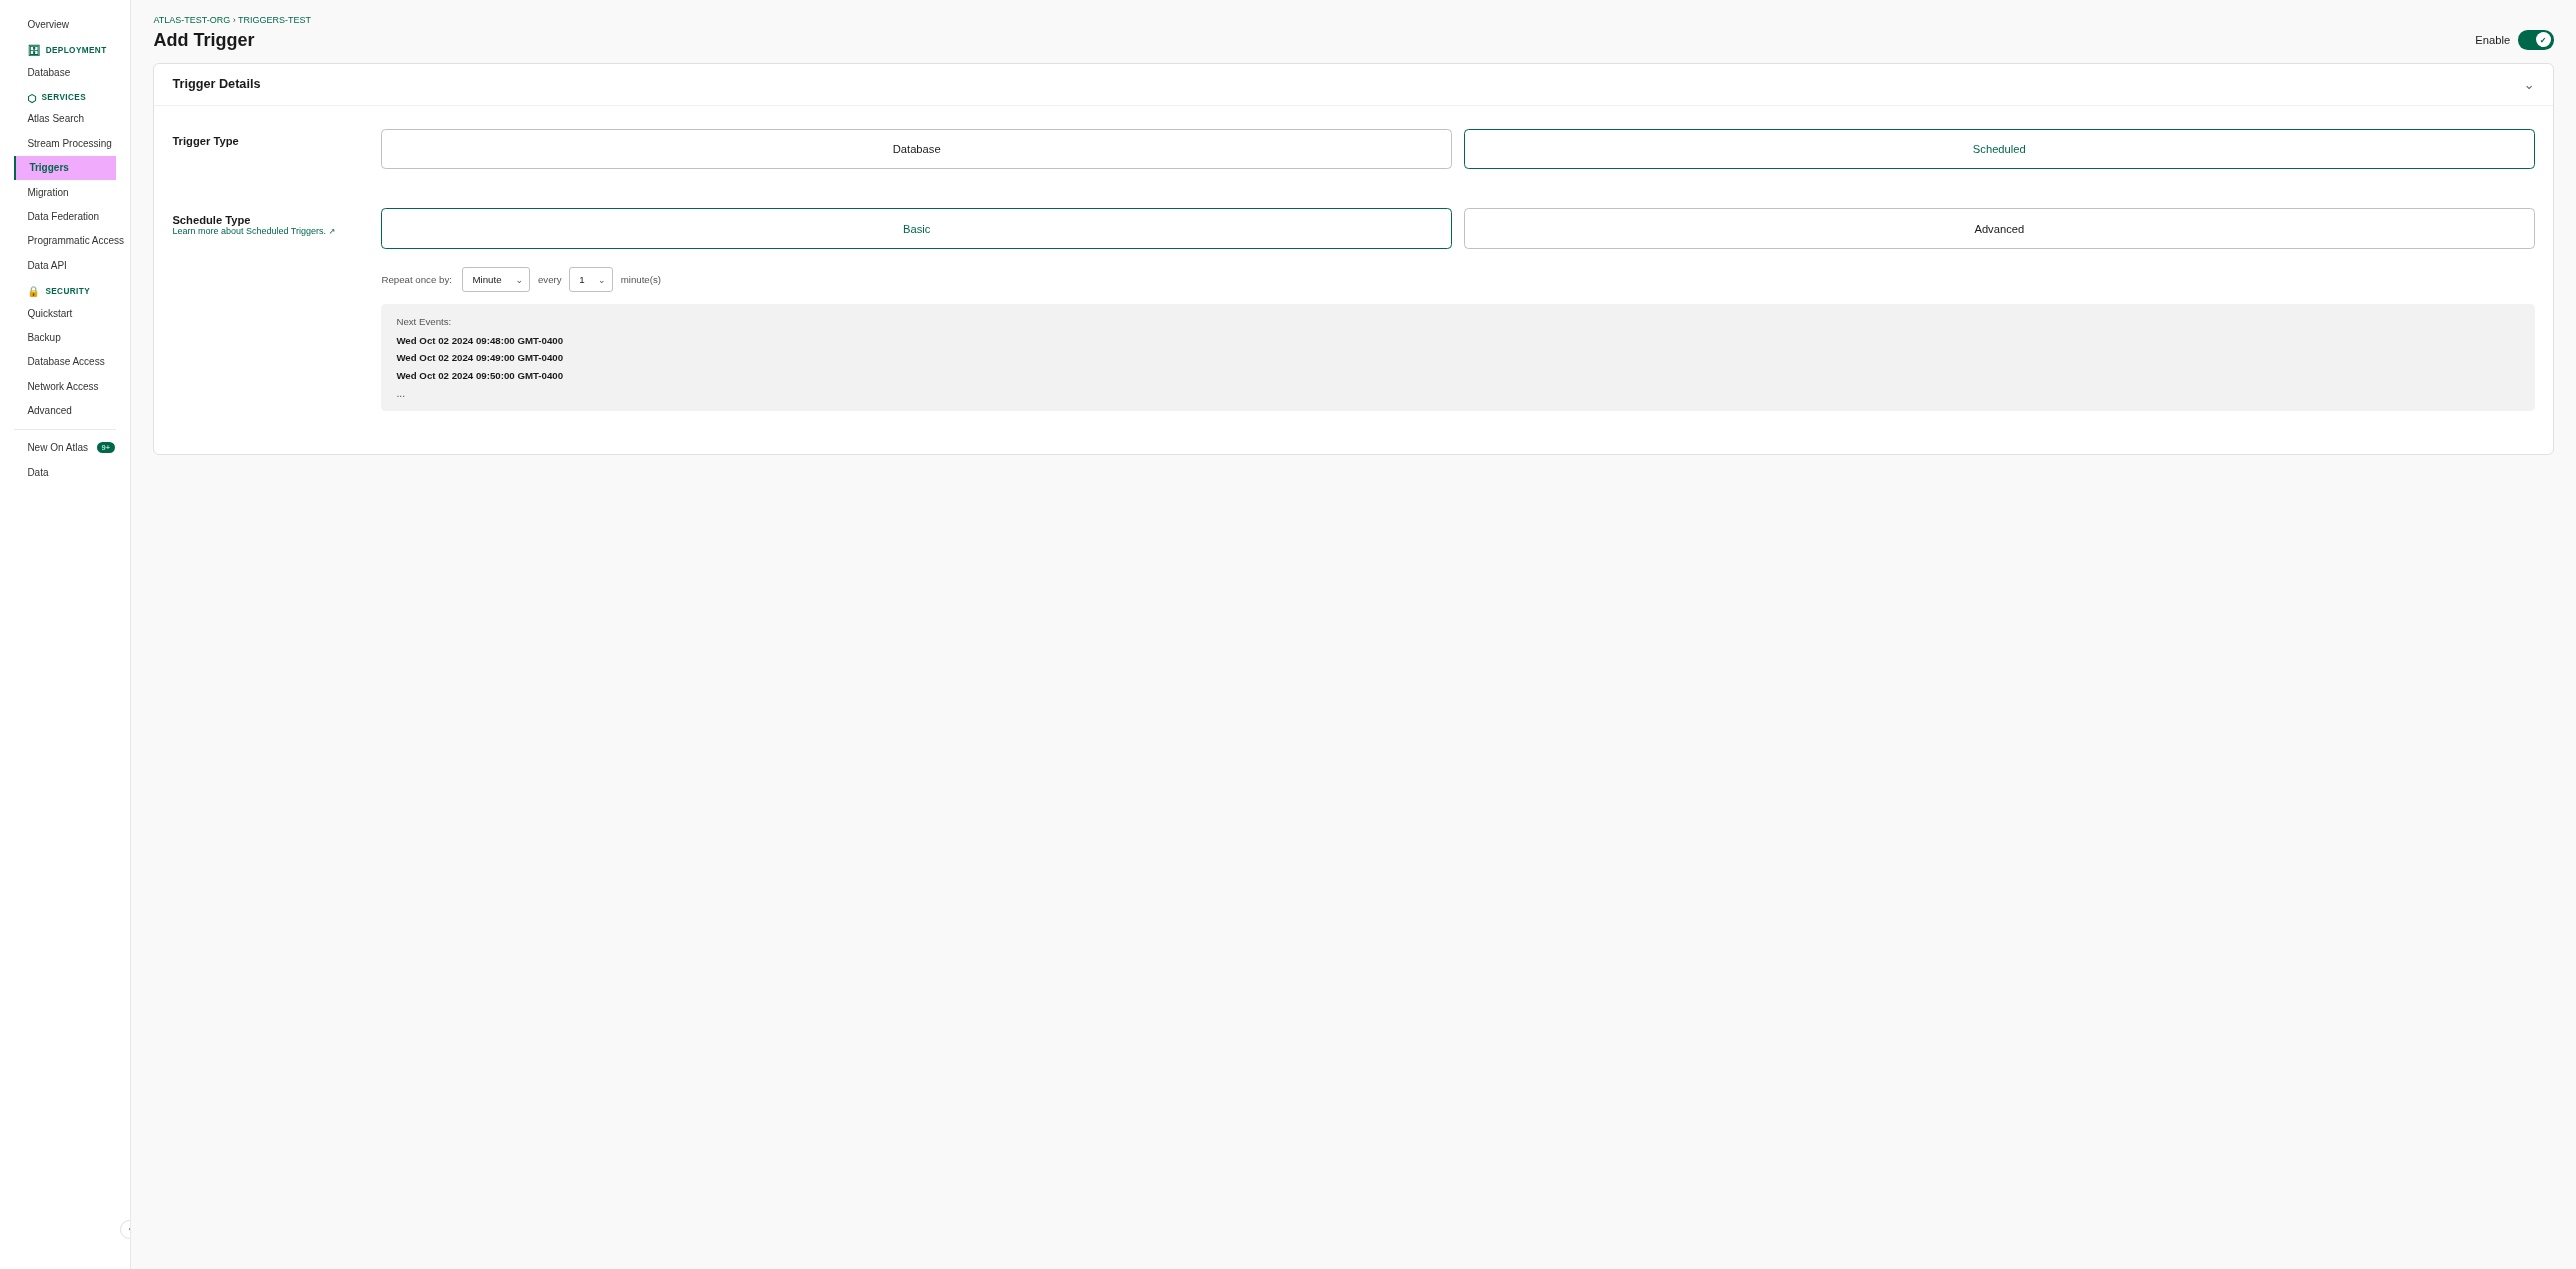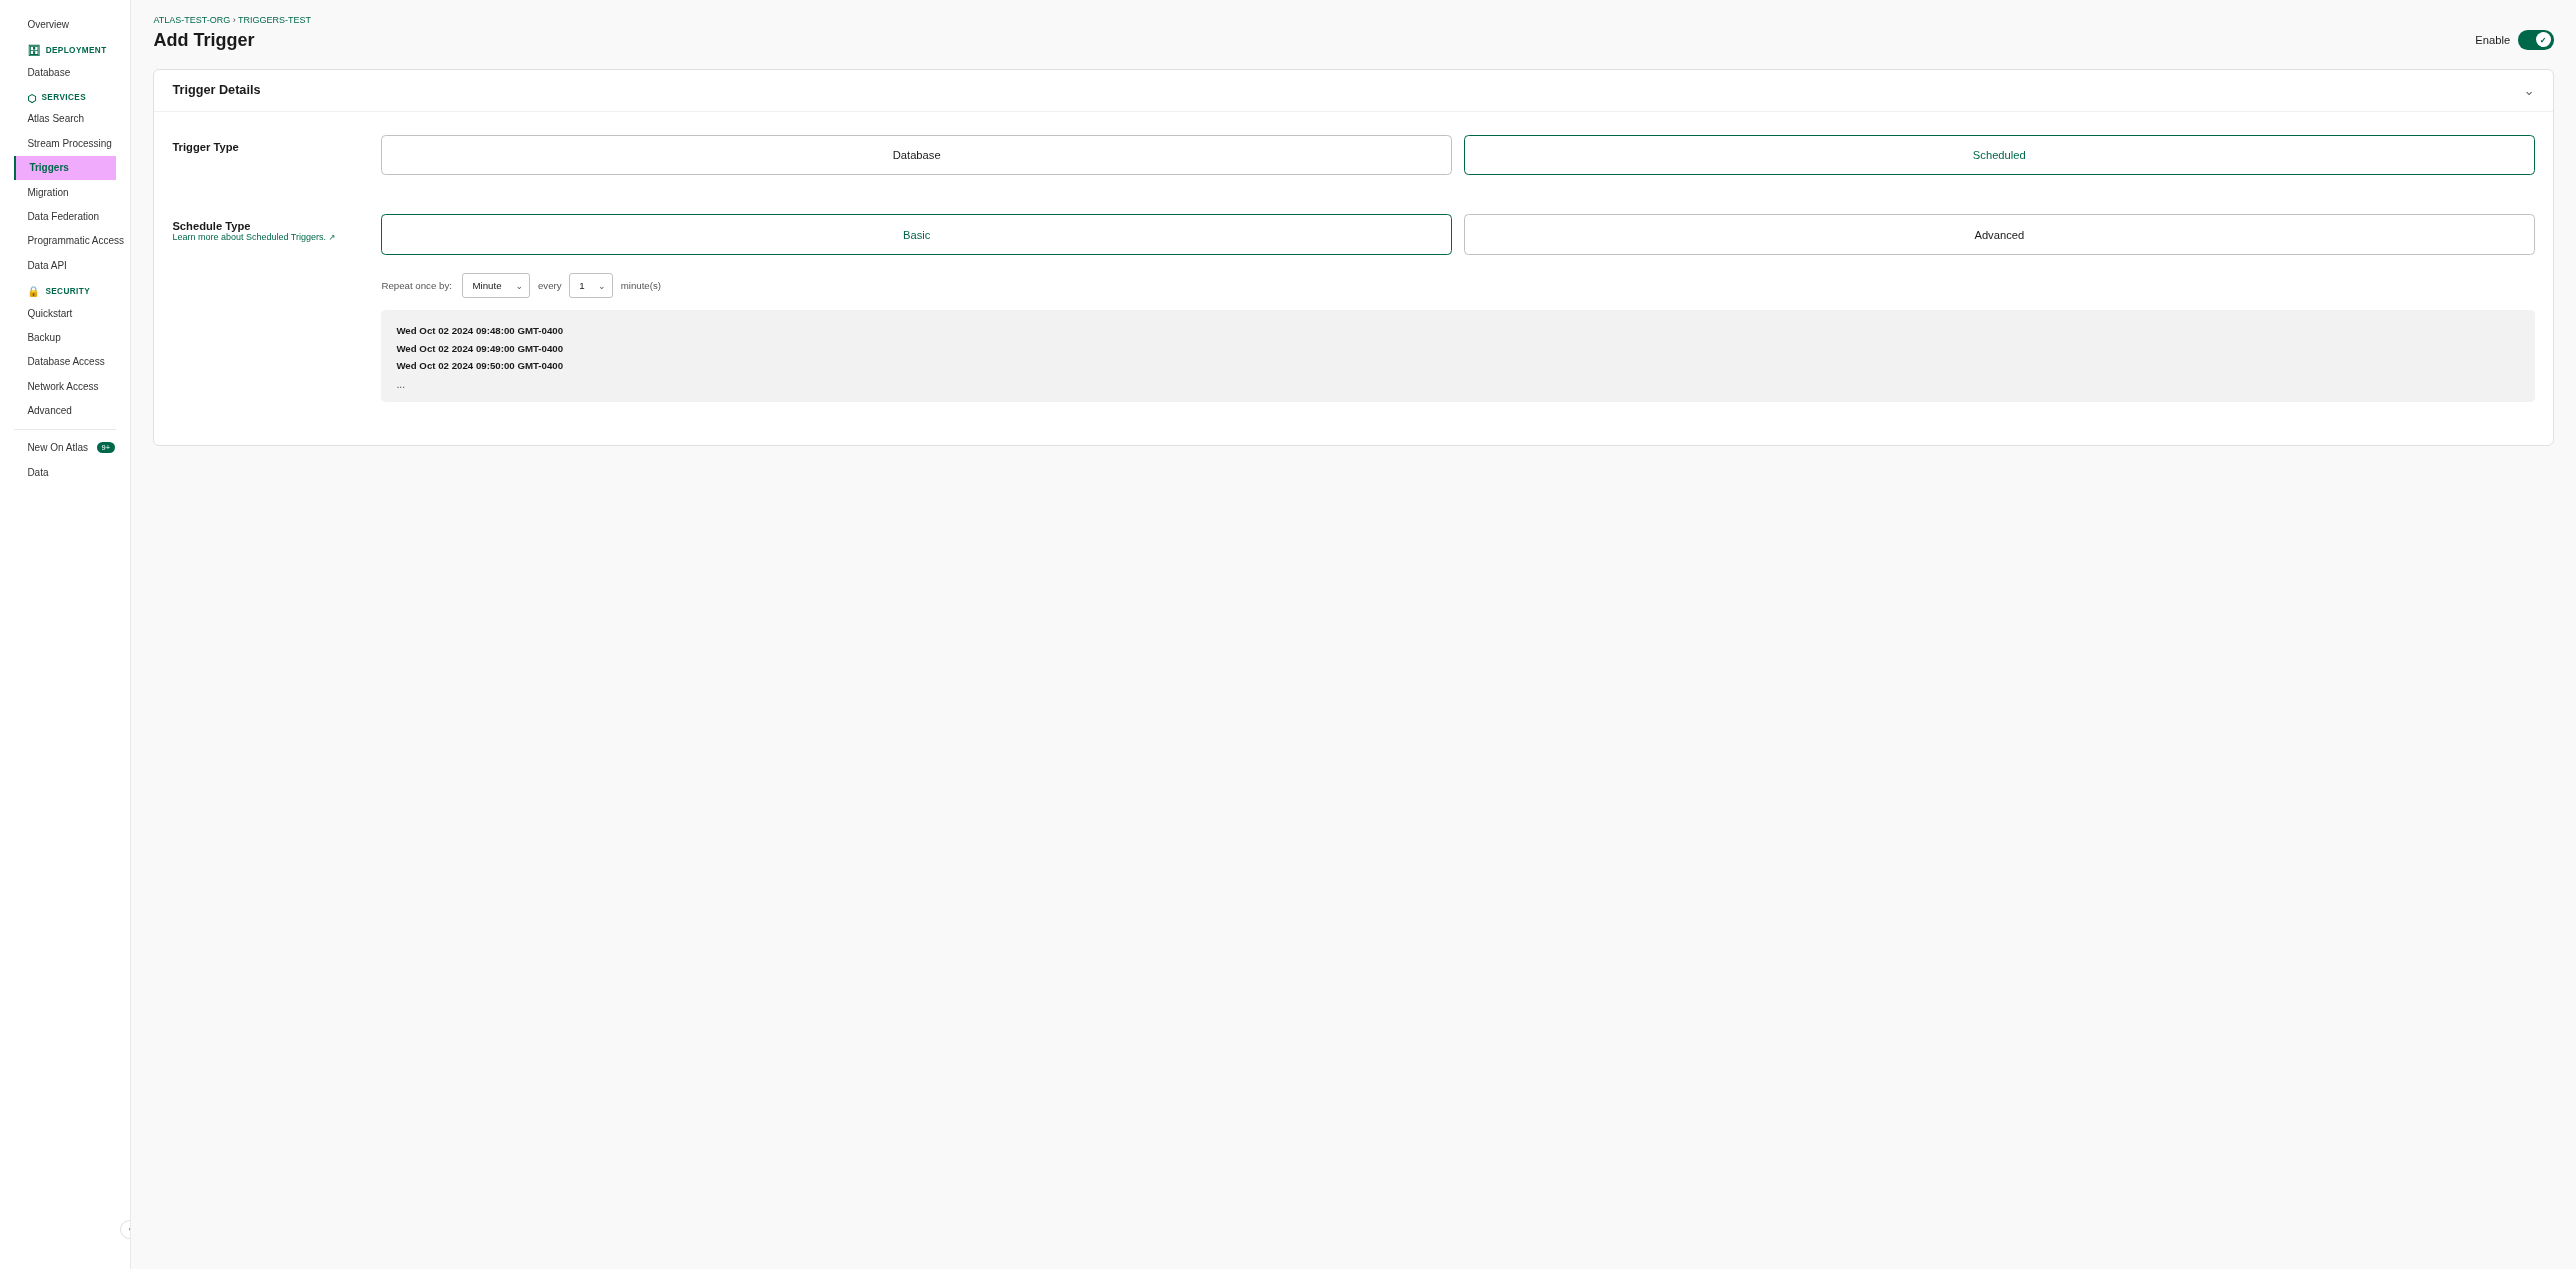--- a/index.html
+++ b/index.html
@@ -93,21 +93,21 @@
     .breadcrumb {
       font-size: 9px;
       color: #00684a;
       margin-bottom: 4.5px;
     }
     .breadcrumb span { color: #444; }
     .page-header {
       display: flex;
       align-items: center;
       justify-content: space-between;
-      margin-bottom: 18px;
+      margin-bottom: 12px;
     }
     .page-title { font-size: 18px; font-weight: 700; color: #1a1a1a; }
 
     
     .enable-section {
       display: flex;
       align-items: center;
       gap: 7.5px;
     }
     .enable-label { font-size: 11.2px; font-weight: 500; }
@@ -390,20 +390,21 @@
             <div class="select-wrap">
               <select class="styled-select">
                 <option>1</option>
               </select>
               <span class="select-arrow">⌄</span>
             </div>
             <span class="every-label">minute(s)</span>
           </div>
 
           <div class="next-events">
+            <div class="next-events-title">Next Events:</div>
             <div class="next-event-row">Wed Oct 02 2024 09:48:00 GMT-0400</div>
             <div class="next-event-row">Wed Oct 02 2024 09:49:00 GMT-0400</div>
             <div class="next-event-row">Wed Oct 02 2024 09:50:00 GMT-0400</div>
             <div class="next-events-ellipsis">...</div>
           </div>
 
         </div>
       </div>
 
     </div>

